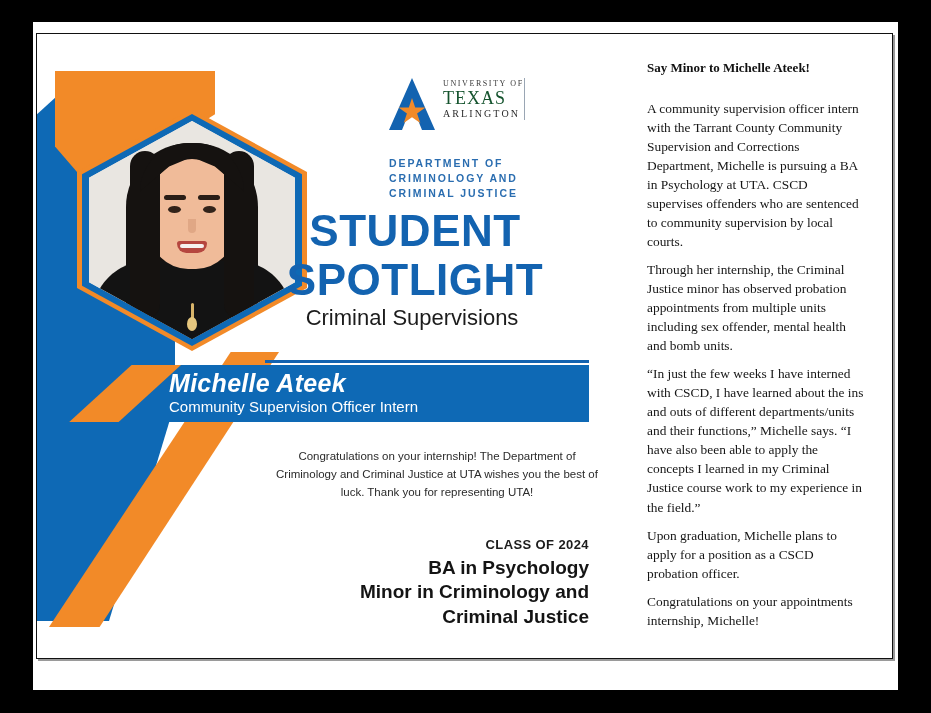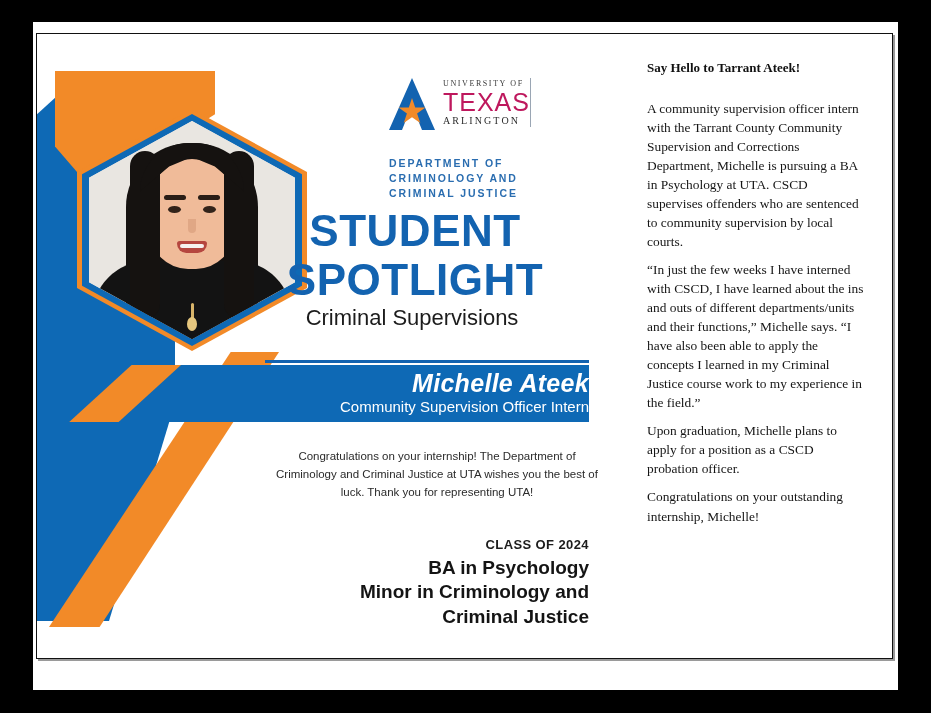--- a/index.html
+++ b/index.html
@@ -208,24 +208,24 @@
     border-right: 1px solid #9aa6b4;
   }
   .uta-univ {
     font-family: "Liberation Serif", serif;
     font-size: 8px;
     letter-spacing: 1.6px;
     color: #3a3a3a;
     line-height: 1.1;
   }
   .uta-texas {
-    font-family: Liberation Sans, sans-serif;
-    font-size: 25px;
+    font-family: Liberation Serif, serif;
+    font-size: 18px;
     letter-spacing: 1px;
-    color: #be185d;
+    color: #14532d;
     line-height: 1.05;
   }
   .uta-arl {
     font-family: "Liberation Serif", serif;
     font-size: 10px;
     letter-spacing: 2.1px;
     color: #2c2c2c;
     line-height: 1.2;
   }
   .dept-lines {
@@ -283,21 +283,21 @@
     top: 331px;
     width: 552px;
     height: 57px;
     background: #0E69B5;
   }
   #name-banner-inner {
     position: absolute;
     right: 0;
     top: 0;
     width: 420px;
-    text-align: right;
+    text-align: left;
     padding-top: 5px;
   }
   #student-name {
     font-family: "Liberation Sans", sans-serif;
     font-weight: bold;
     font-style: italic;
     font-size: 25px;
     color: #ffffff;
     line-height: 1.05;
     letter-spacing: 0.3px;
@@ -460,21 +460,22 @@
     <div id="congrats">Congratulations on your internship! The Department of Criminology and Criminal Justice at UTA wishes you the best of luck. Thank you for representing UTA!</div>
 
     <div id="class-of">CLASS OF 2024</div>
     <div id="degree-block">
       <div>BA in Psychology</div>
       <div>Minor in Criminology and</div>
       <div>Criminal Justice</div>
     </div>
 
     <div id="article">
-      <div id="article-head">Say Hello to Tarrant Ateek!</div>
+      <div id="article-head">Say Minor to Michelle Ateek!</div>
       <p class="body">A community supervision officer intern with the Tarrant County Community Supervision and Corrections Department, Michelle is pursuing a BA in Psychology at UTA. CSCD supervises offenders who are sentenced to community supervision by local courts.</p>
+      <p class="body">Through her internship, the Criminal Justice minor has observed probation appointments from multiple units including sex offender, mental health and bomb units.</p>
       <p class="body">“In just the few weeks I have interned with CSCD, I have learned about the ins and outs of different departments/units and their functions,” Michelle says.  “I have also been able to apply the concepts I learned in my Criminal Justice course work to my experience in the field.”</p>
       <p class="body">Upon graduation, Michelle plans to apply for a position as a CSCD probation officer.</p>
-      <p class="body">Congratulations on your outstanding internship, Michelle!</p>
+      <p class="body">Congratulations on your appointments internship, Michelle!</p>
     </div>
 
   </div>
 </div>
 
 </body></html>

